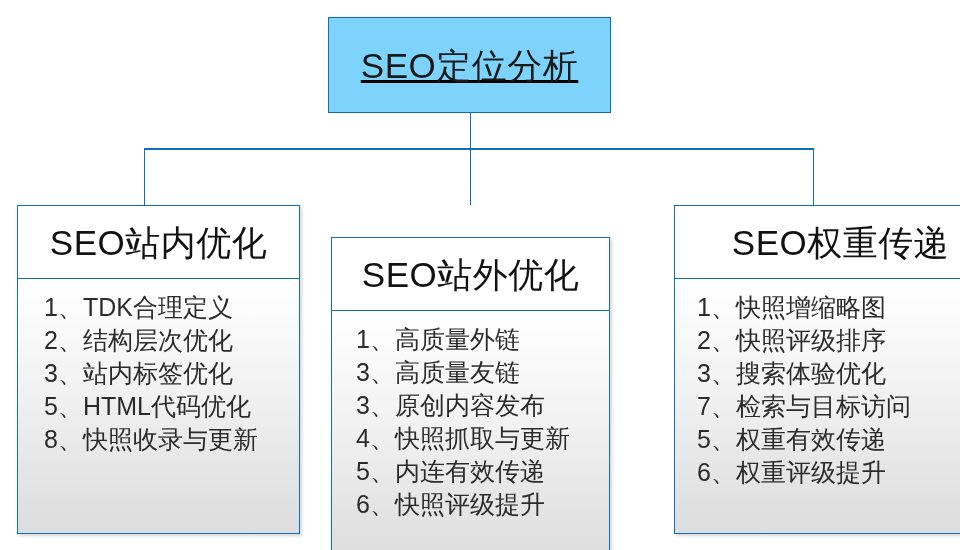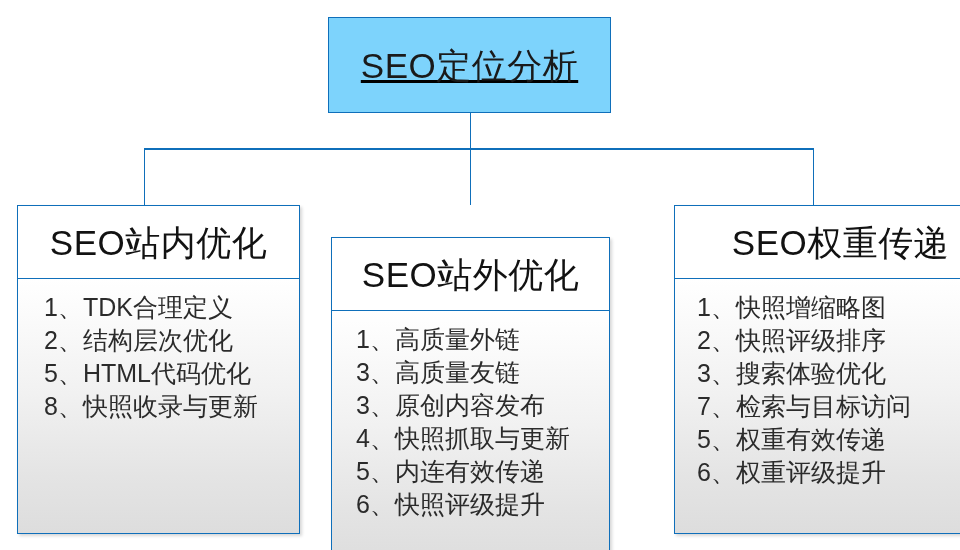--- a/index.html
+++ b/index.html
@@ -128,20 +128,21 @@
   </div>
 
   <div class="branch branch-1">
     <div class="branch-header">
       <span class="branch-title">SEO站内优化</span>
     </div>
     <div class="branch-body">
       <ul class="branch-list">
         <li>1、TDK合理定义</li>
         <li>2、结构层次优化</li>
+        <li>3、站内标签优化</li>
         <li>5、HTML代码优化</li>
         <li>8、快照收录与更新</li>
       </ul>
     </div>
   </div>
 
   <div class="branch branch-2">
     <div class="branch-header">
       <span class="branch-title">SEO站外优化</span>
     </div>

